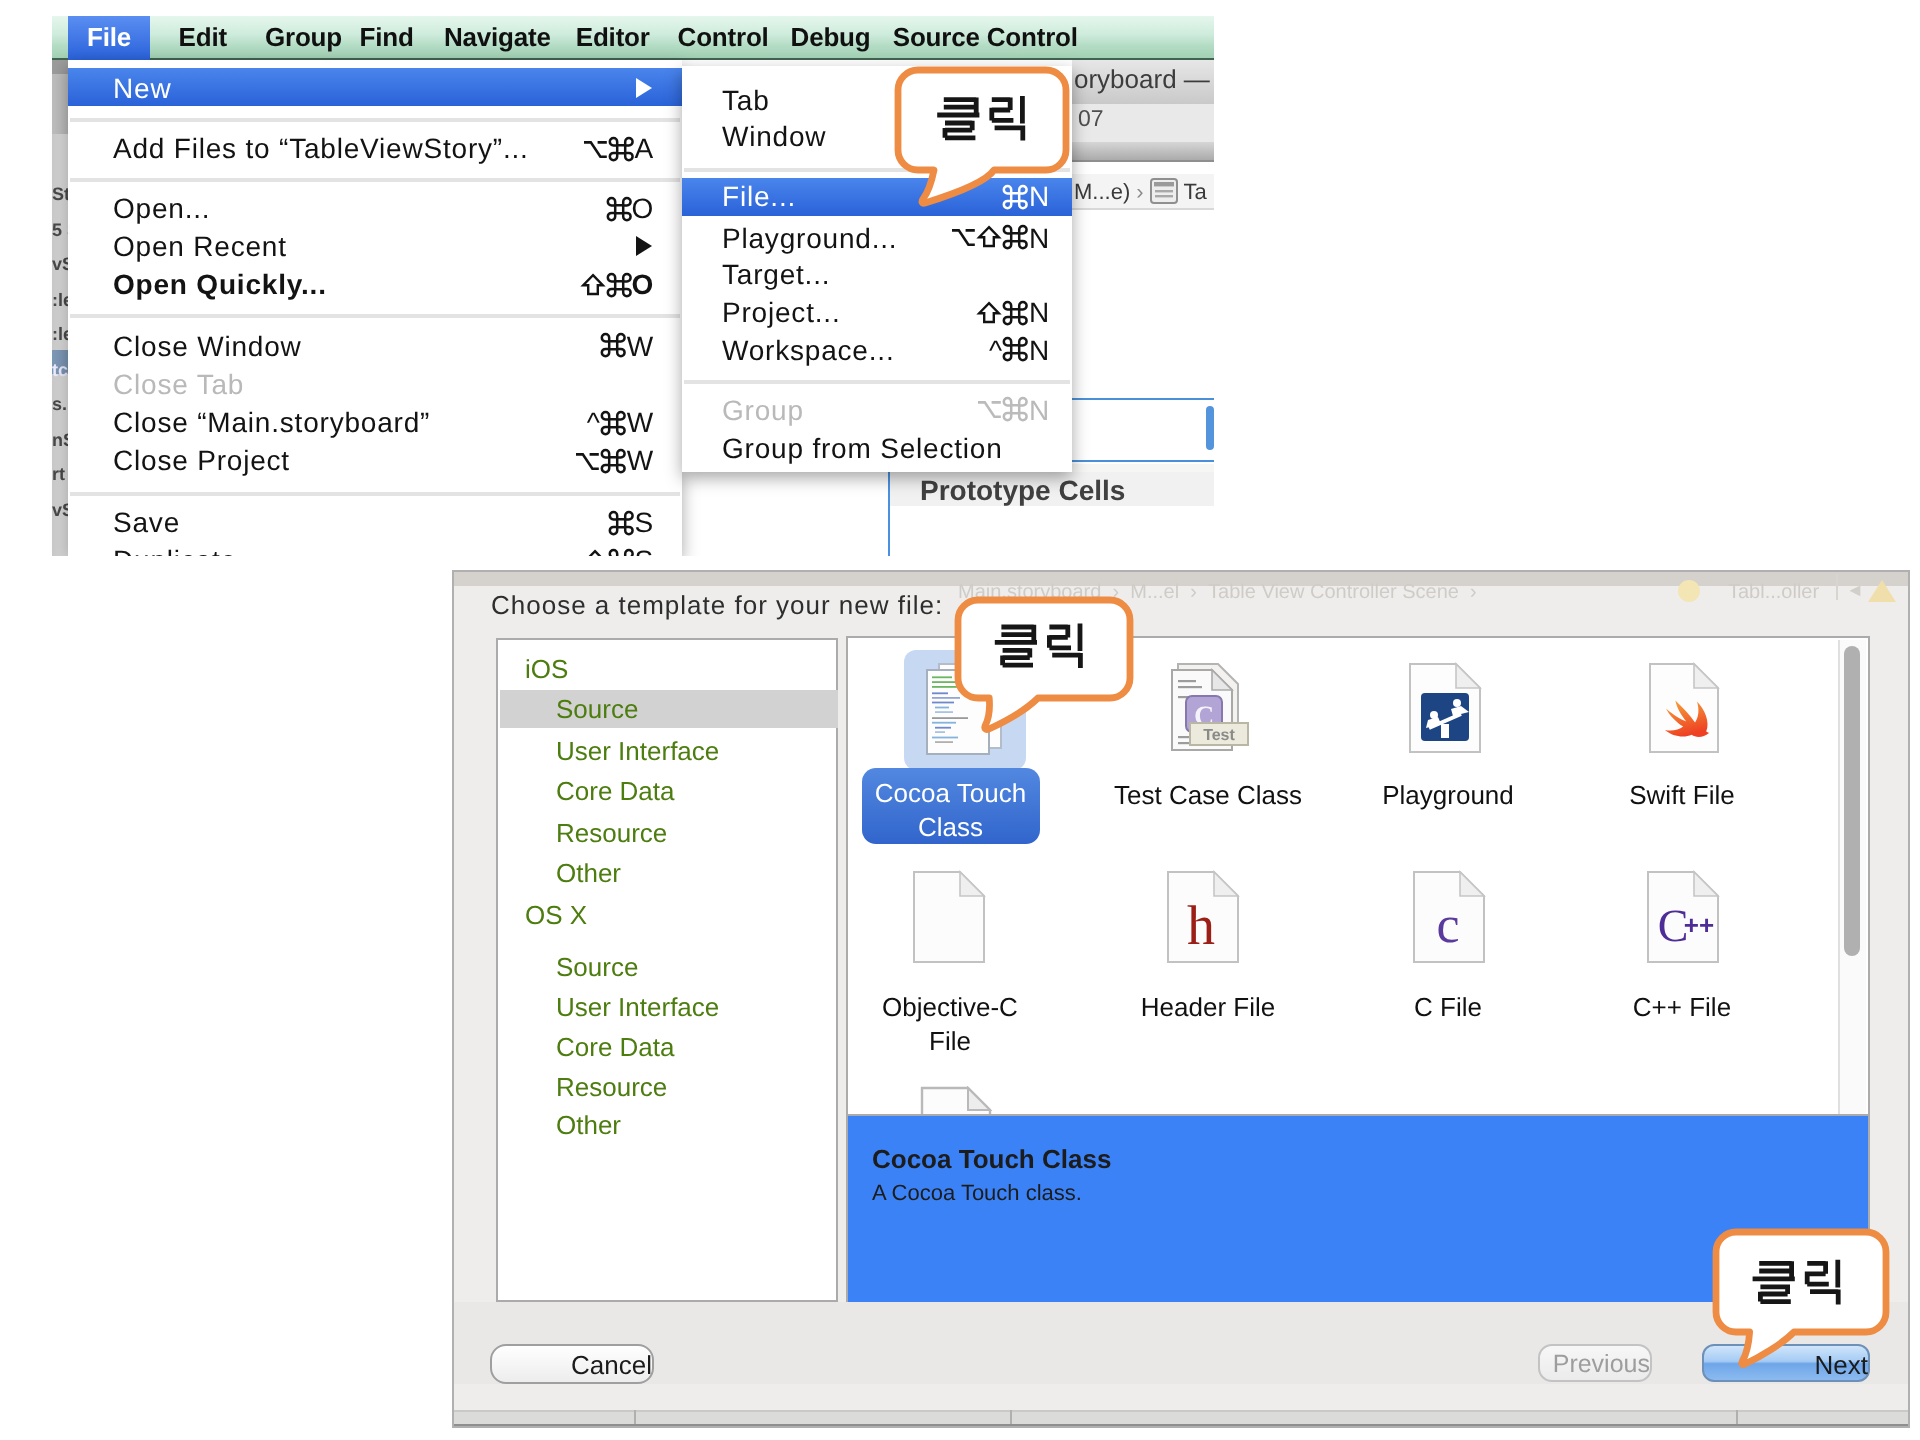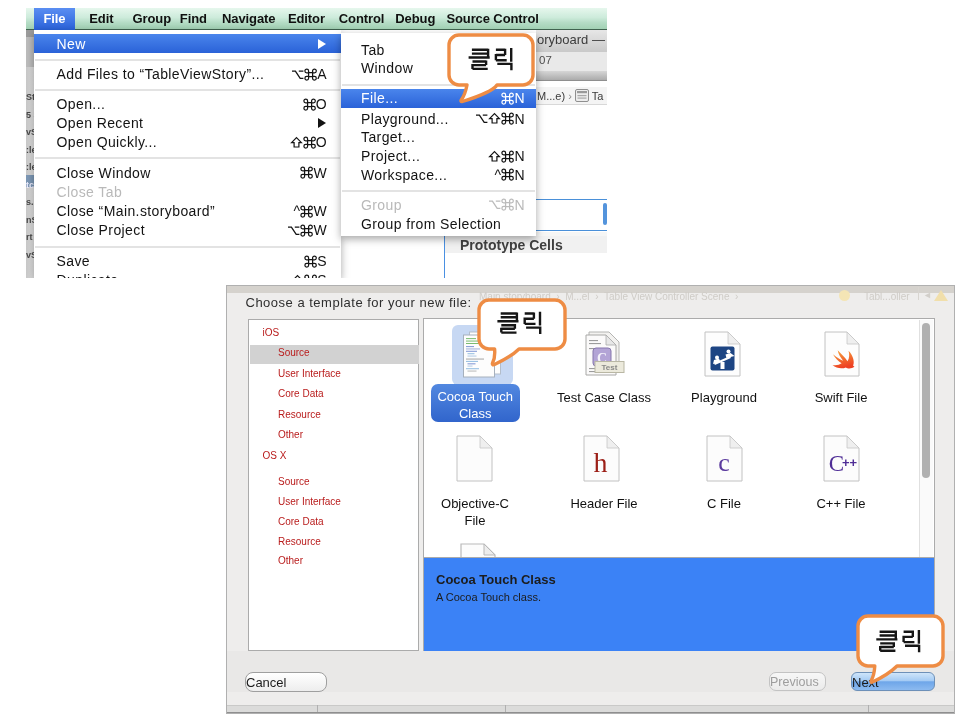--- a/index.html
+++ b/index.html
@@ -17,22 +17,22 @@
   .mi{position:absolute;left:0;width:100%;height:19.2px;font-size:14px;letter-spacing:0.4px;color:#131313;}
   .mi .lbl{position:absolute;top:50%;transform:translateY(-50%);white-space:nowrap;}
   .mi .sc{position:absolute;top:50%;transform:translateY(-50%);display:flex;align-items:center;}
   .mi.sel{background:linear-gradient(180deg,#4a85ec 0%,#2a62d8 100%);color:#fff;}
   .mi.dis{color:#b9b9b9;}
   .sep{position:absolute;left:1px;right:1px;height:2px;background:#e3e3e3;}
   .arrow{position:absolute;top:50%;transform:translateY(-50%);width:0;height:0;
     border-left:8px solid #131313;border-top:5.5px solid transparent;border-bottom:5.5px solid transparent;}
   .mi.sel .arrow{border-left-color:#fff;}
   svg.sym{display:inline-block;vertical-align:-2px;}
-  .sb1{font-size:10px;color:#b91c1c;white-space:nowrap;}
-  .btn{font-size:13px;color:#1b1b1b;text-align:left;line-height:19px;border-radius:8px;box-sizing:border-box;}
+  .sb1{font-size:13px;color:#4d7c0f;white-space:nowrap;}
+  .btn{font-size:13px;color:#1b1b1b;text-align:right;line-height:19px;border-radius:8px;box-sizing:border-box;}
   .tlbl{font-size:13px;color:#111;text-align:center;line-height:16.5px;}
 </style>
 </head>
 <body>
 <svg width="0" height="0" style="position:absolute">
     <defs>
   <g id="gcmd2" fill="none" stroke-width="1.25">
     <path d="M4.6,4.6 V2.9 A1.85,1.85 0 1 0 2.75,4.75 H4.6 M8.6,4.6 V2.9 A1.85,1.85 0 1 1 10.45,4.75 H8.6 M4.6,8.6 V10.3 A1.85,1.85 0 1 1 2.75,8.45 H4.6 M8.6,8.6 V10.3 A1.85,1.85 0 1 0 10.45,8.45 H8.6 M4.6,4.6 H8.6 V8.6 H4.6 Z"></path>
   </g>
   <g id="gopt" fill="none" stroke-width="1.3">
@@ -122,21 +122,21 @@
     <div class="mi" style="top:64.5px;">
         <span class="lbl" style="left:22.5px;">Open...</span>
         <span class="sc" style="right:14px;"><svg class="sym" width="13" height="13">
             <use href="#gcmd2" stroke="#131313"></use>
           </svg>O</span>
       </div>
     <div class="mi" style="top:83.7px;">
         <span class="lbl" style="left:22.5px;">Open Recent</span>
         <span class="arrow" style="right:15px;"></span>
       </div>
-    <div class="mi" style="top:102.9px;">
+    <div class="mi" style="top:102.9px;font-weight:bold;">
         <span class="lbl" style="left:22.5px;">Open Quickly...</span>
         <span class="sc" style="right:14px;"><svg class="sym" width="13" height="13">
             <use href="#gshift" stroke="#131313"></use>
           </svg><svg class="sym" width="13" height="13">
             <use href="#gcmd2" stroke="#131313"></use>
           </svg>O</span>
       </div>
     <div class="sep" style="top:127px;"></div>
     <div class="mi" style="top:133.3px;">
         <span class="lbl" style="left:22.5px;">Close Window</span>

